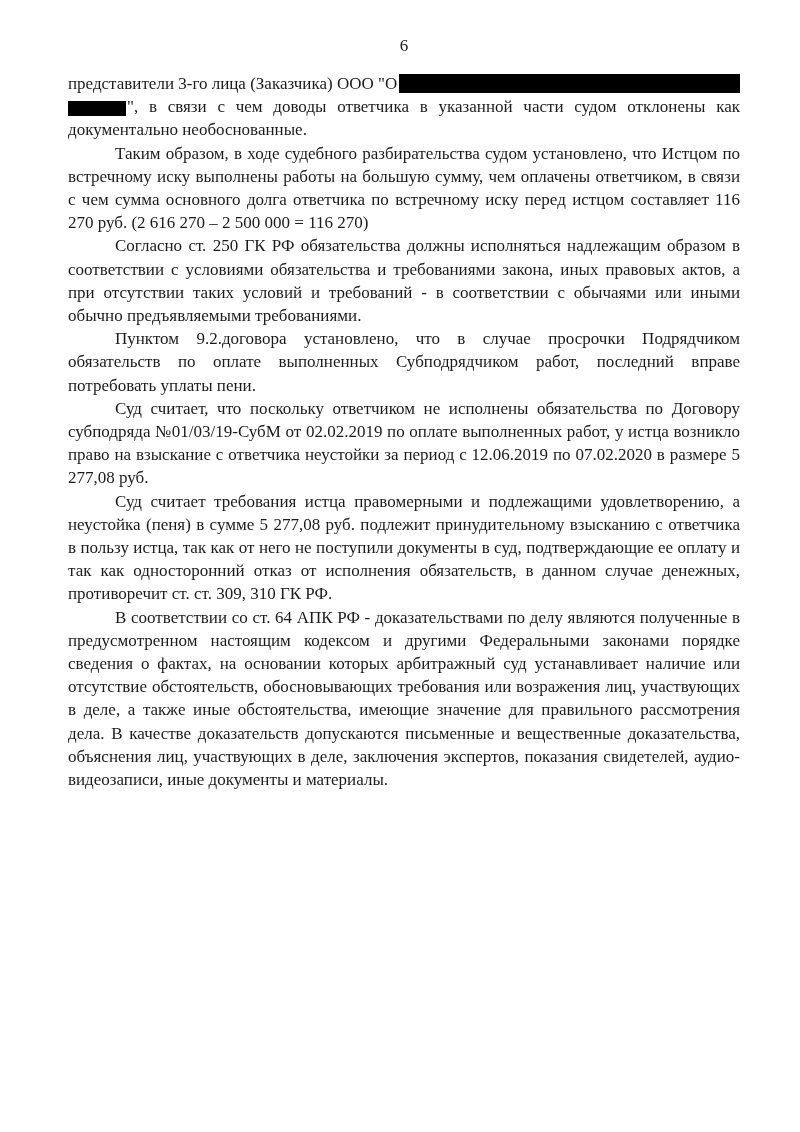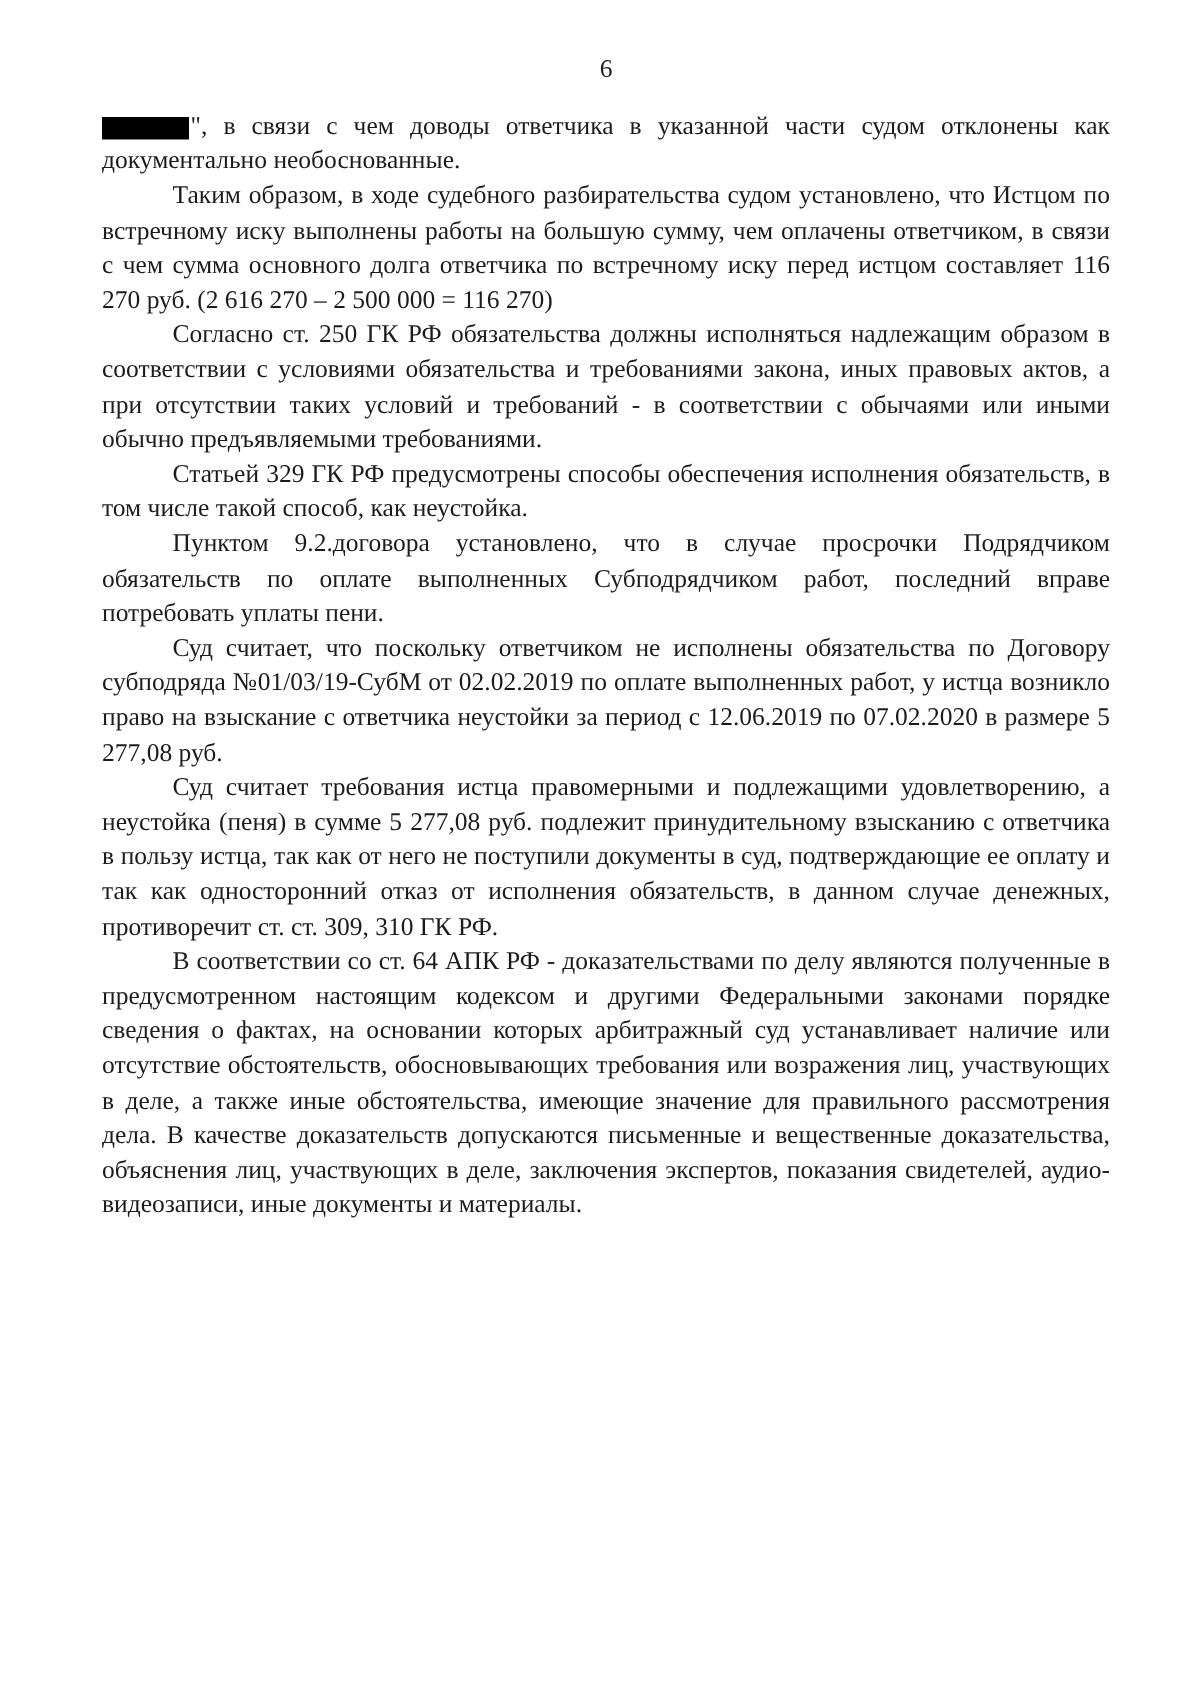--- a/index.html
+++ b/index.html
@@ -64,29 +64,32 @@
   }
 </style>
 </head>
 <body>
 
 <div class="page">
   <div class="page-number">6</div>
 
   <div class="doc-body">
 
+    <div class="cont-line1">
+      <span class="t">представители 3-го лица (Заказчика) ООО "О</span>
+      <span class="redaction-bar bar-flex"></span>
+    </div>
 
     <p class="para no-indent">
       <span class="redaction-bar bar-small"></span><span>", в связи с чем доводы ответчика в указанной части судом отклонены как документально необоснованные.</span>
     </p>
 
     <div id="paragraphs">
         <p class="para">Таким образом, в ходе судебного разбирательства судом установлено, что Истцом по встречному иску выполнены работы на большую сумму, чем оплачены ответчиком, в связи с чем сумма основного долга ответчика по встречному иску перед истцом составляет 116 270 руб. (2 616 270 – 2 500 000 = 116 270)</p>
         <p class="para">Согласно ст. 250 ГК РФ обязательства должны исполняться надлежащим образом в соответствии с условиями обязательства и требованиями закона, иных правовых актов, а при отсутствии таких условий и требований - в соответствии с обычаями или иными обычно предъявляемыми требованиями.</p>
-        <p class="para">Статьей 329 ГК РФ предусмотрены способы обеспечения исполнения обязательств, в том числе такой способ, как неустойка.</p>
         <p class="para">Пунктом 9.2.договора установлено, что в случае просрочки Подрядчиком обязательств по оплате выполненных Субподрядчиком работ, последний вправе потребовать уплаты пени.</p>
         <p class="para">Суд считает, что поскольку ответчиком не исполнены обязательства по Договору субподряда №01/03/19-СубМ от 02.02.2019 по оплате выполненных работ, у истца возникло право на взыскание с ответчика неустойки за период с 12.06.2019 по 07.02.2020 в размере 5 277,08 руб.</p>
         <p class="para">Суд считает требования истца правомерными и подлежащими удовлетворению, а неустойка (пеня) в сумме 5 277,08 руб. подлежит принудительному взысканию с ответчика в пользу истца, так как от него не поступили документы в суд, подтверждающие ее оплату и так как односторонний отказ от исполнения обязательств, в данном случае денежных, противоречит ст. ст. 309, 310 ГК РФ.</p>
         <p class="para">В соответствии со ст. 64 АПК РФ - доказательствами по делу являются полученные в предусмотренном настоящим кодексом и другими Федеральными законами порядке сведения о фактах, на основании которых арбитражный суд устанавливает наличие или отсутствие обстоятельств, обосновывающих требования или возражения лиц, участвующих в деле, а также иные обстоятельства, имеющие значение для правильного рассмотрения дела. В качестве доказательств допускаются письменные и вещественные доказательства, объяснения лиц, участвующих в деле, заключения экспертов, показания свидетелей, аудио-видеозаписи, иные документы и материалы.</p>
       </div>
 
   </div>
 </div>
 
 </body></html>

